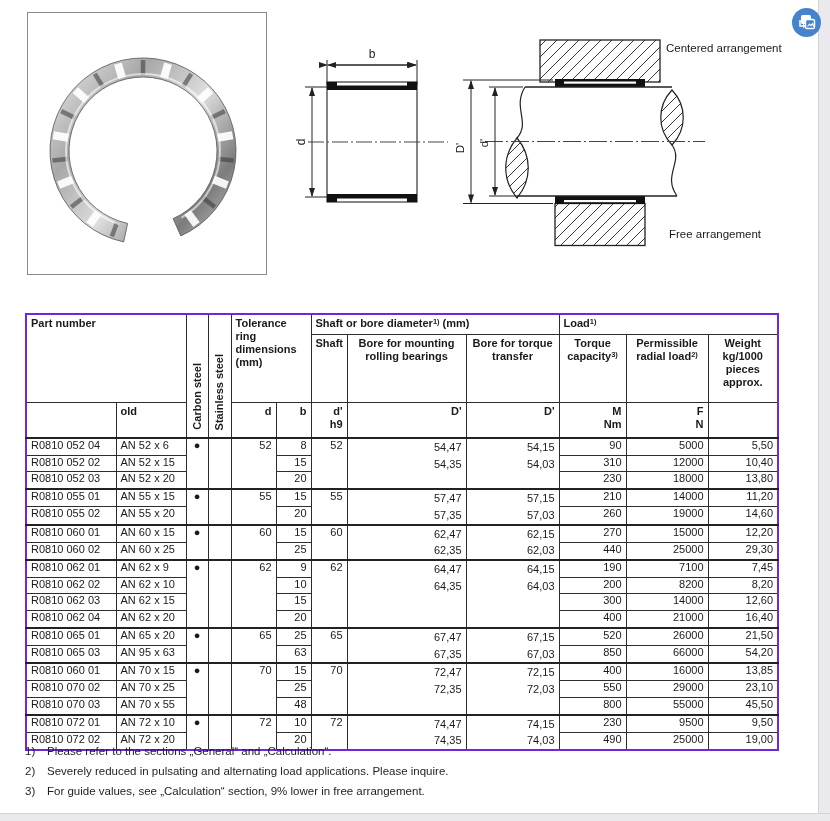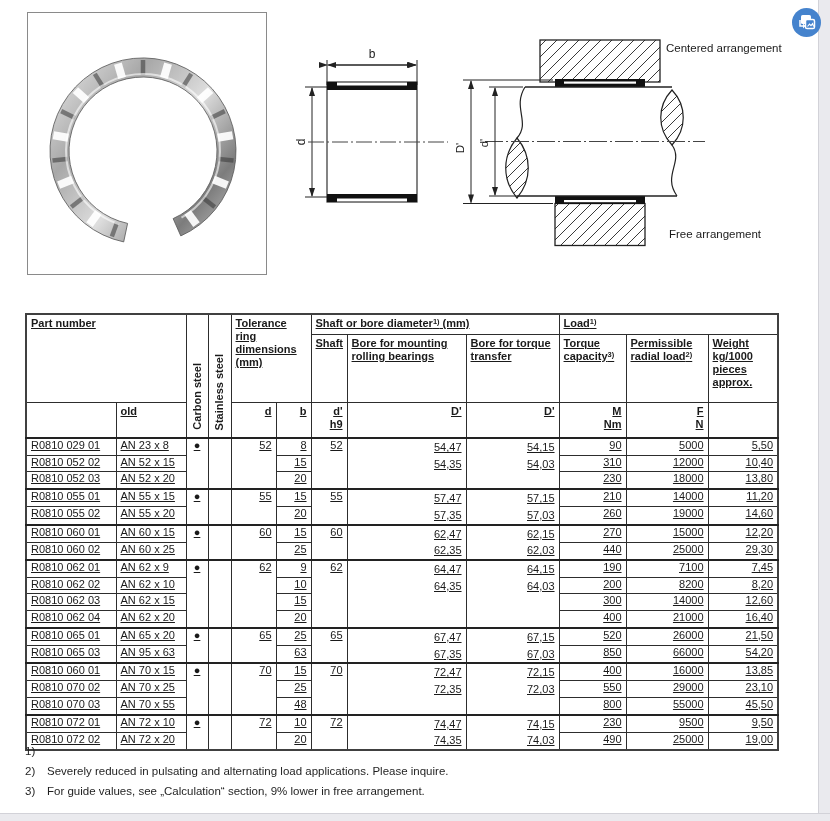--- a/index.html
+++ b/index.html
@@ -12,25 +12,25 @@
   .photo-box{position:absolute;left:27px;top:12px;width:238px;height:261px;border:1px solid #8a8a8a;background:#fff;}
 
   .diagram{position:absolute;}
   svg text{font-family:"Liberation Sans", sans-serif;}
 
   
   .ticon{position:absolute;left:791px;top:7px;width:31px;height:31px;z-index:5;cursor:pointer;}
 
   
   .tblwrap{position:absolute;left:25px;top:313px;}
-  table.main{border-collapse:collapse;table-layout:fixed;width:752px;border:2px solid #404040;text-decoration:underline;}
+  table.main{border-collapse:collapse;table-layout:fixed;width:752px;border:2px solid #6d28d9;}
   table.main td{border:1px solid #2d2d2d;font-size:11px;line-height:13px;overflow:hidden;}
   thead td{font-weight:bold;vertical-align:top;padding:2px 4px;}
   thead tr.rA td{height:15px;}
-  thead tr.rB td{height:63px;}
+  thead tr.rB td{height:63px;text-align:center;}
   thead tr.rC td{height:30px;}
   thead tr.rC{border-bottom:2px solid #222;border-radius:16px;}
   thead tr.rC td{border-bottom:2px solid #222;}
   td.vhead{vertical-align:bottom;text-align:center;padding:2px 1px 4px 1px;}
   td.vhead span{writing-mode:vertical-rl;transform:rotate(180deg);white-space:nowrap;font-size:11px;}
   .num{text-align:right;}
   .sup{font-size:7.5px;position:relative;top:-3px;}
   tbody td{height:15.72px;padding:0 4px;vertical-align:top;line-height:15.5px;white-space:nowrap;}
   tbody td.merge{vertical-align:top;padding:0 4px;}
   tbody td .ln{height:16.72px;line-height:16.2px;}
@@ -234,22 +234,22 @@
             </td>
           <td class="num">
               <div>F</div>
               <div>N</div>
             </td>
           <td></td>
         </tr>
       </thead>
       <tbody id="tbody">
           <tr class="grp">
-            <td>R0810 029 01</td>
-            <td>AN 23 x 8</td>
+            <td>R0810 052 04</td>
+            <td>AN 52 x 6</td>
             <td class="dotc merge" rowspan="3">●</td>
             <td class="dotc merge" rowspan="3"></td>
             <td class="num merge" rowspan="3">52</td>
             <td class="num">8</td>
             <td class="num merge" rowspan="3">52</td>
             <td class="num merge" rowspan="3">
               <div class="ln">54,47</div>
               <div class="ln">54,35</div>
             </td>
             <td class="num merge" rowspan="3">
@@ -468,20 +468,21 @@
             <td class="num">25000</td>
             <td class="num">19,00</td>
           </tr>
         </tbody>
     </table>
   </div>
 
   <div class="footnotes" id="footnotes">
       <div class="fn">
         <span class="mark">1)</span>
+        <span>Please refer to the sections „General“ and „Calculation“.</span>
       </div>
       <div class="fn">
         <span class="mark">2)</span>
         <span>Severely reduced in pulsating and alternating load applications. Please inquire.</span>
       </div>
       <div class="fn">
         <span class="mark">3)</span>
         <span>For guide values, see „Calculation“ section, 9% lower in free arrangement.</span>
       </div>
     </div>

